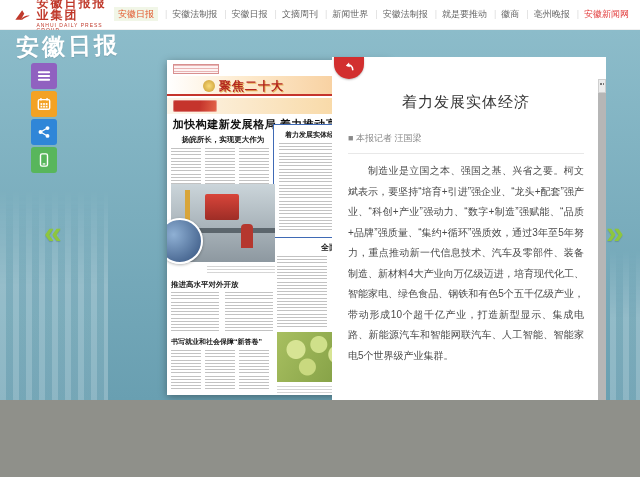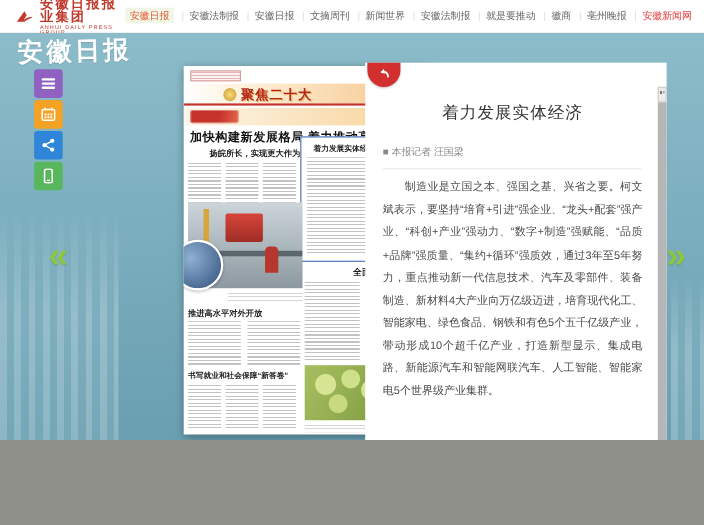--- a/index.html
+++ b/index.html
@@ -47,21 +47,21 @@
   .paper { position:absolute; left:127px; top:60px; width:222px; height:335px; background:#ffffff; box-shadow:0 2px 8px rgba(0,0,0,.35); overflow:hidden; cursor:pointer;margin-left:40px; }
   .np-topbox { position:absolute; left:6px; top:4px; width:46px; height:10px; border:1px solid #d89090; background:repeating-linear-gradient(#e8b4b4 0 1px, #fdf3f3 1px 3px); }
   .np-banner { position:absolute; left:0; top:16px; width:222px; height:20px; background:linear-gradient(90deg,#ffffff 0%, #fdeacd 35%, #f5c287 100%); border-bottom:2px solid #c5342c; }
   .np-emblem { position:absolute; left:36px; top:4px; width:12px; height:12px; border-radius:50%; background:radial-gradient(#f8d978,#c89a32); }
   .np-banner-title { position:absolute; left:52px; top:2px; font-size:12px; font-weight:bold; color:#b3261e; letter-spacing:1px; text-shadow:1px 1px 0 #e8b55e; }
   .np-brand { position:absolute; right:5px; top:5px; font-size:8px; font-weight:bold; color:#c5342c; letter-spacing:1px; }
   .np-band2 { position:absolute; left:0; top:38px; width:222px; height:16px; background:linear-gradient(90deg,#fdf6ea,#f9dcad 70%,#f6cf93); }
   .np-band2-deco { position:absolute; left:6px; top:2px; width:44px; height:12px; background:linear-gradient(100deg,#c5342c 60%,#e4674a); border-radius:2px; box-shadow:inset 0 0 0 1px rgba(255,255,255,.35); }
   .np-headline { position:absolute; left:0; top:57px; width:222px; text-align:center; font-size:11px; font-weight:bold; color:#111; letter-spacing:.5px; white-space:nowrap; }
   .np-subhead { font-weight:bold; color:#222; position:absolute; }
-  .sh-left { left:6px; top:75px; width:100px; text-align:right; font-size:7.5px; }
+  .sh-left { left:6px; top:75px; width:100px; text-align:center; font-size:7.5px; }
   .sh-rural { left:110px; top:182px; width:108px; text-align:right; font-size:8px; }
   .sh-open { left:4px; top:220px; font-size:7.5px; }
   .sh-social { left:4px; top:277px; font-size:7px; }
   .fl { position:absolute; background:repeating-linear-gradient(#b3b3b3 0 1px, transparent 1px 3.2px); opacity:.8; }
   .npbox { position:absolute; left:106px; top:64px; width:80px; height:114px; border:1px solid #3f6ab5; background:#fff; }
   .npbox-title { margin-top:5px; text-align:center; font-size:7px; font-weight:bold; color:#222; }
   .npbox .fl { left:5px; right:5px; top:18px; bottom:5px; }
   .np-photo { position:absolute; left:4px; top:124px; width:104px; height:78px; background:linear-gradient(#cbd5da,#8d98a0); overflow:hidden; }
   .np-truck { position:absolute; left:34px; top:10px; width:34px; height:26px; background:linear-gradient(#d8453a,#9e2d26); border-radius:2px; }
   .np-worker { position:absolute; left:70px; top:40px; width:12px; height:24px; background:#b5372e; border-radius:4px 4px 0 0; }

